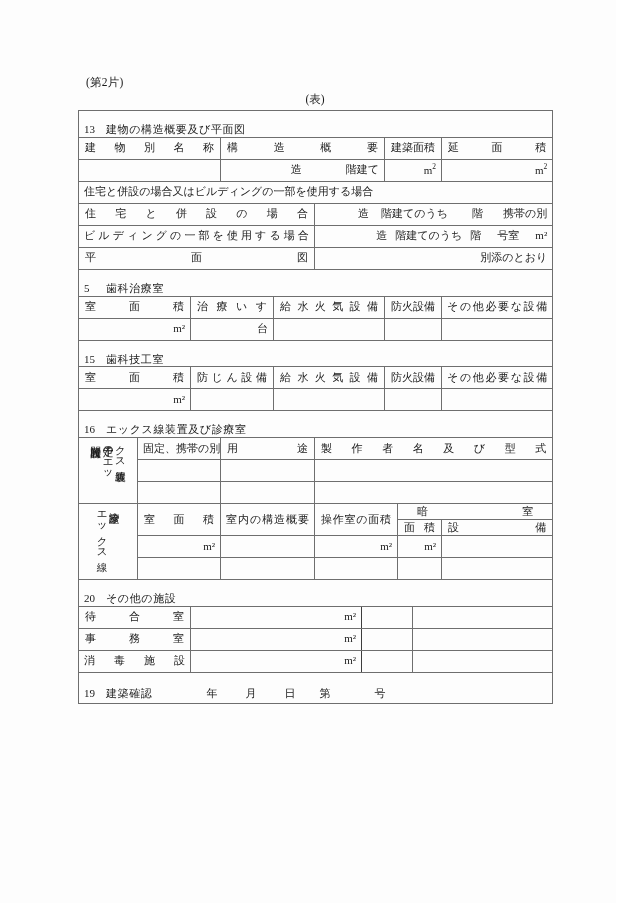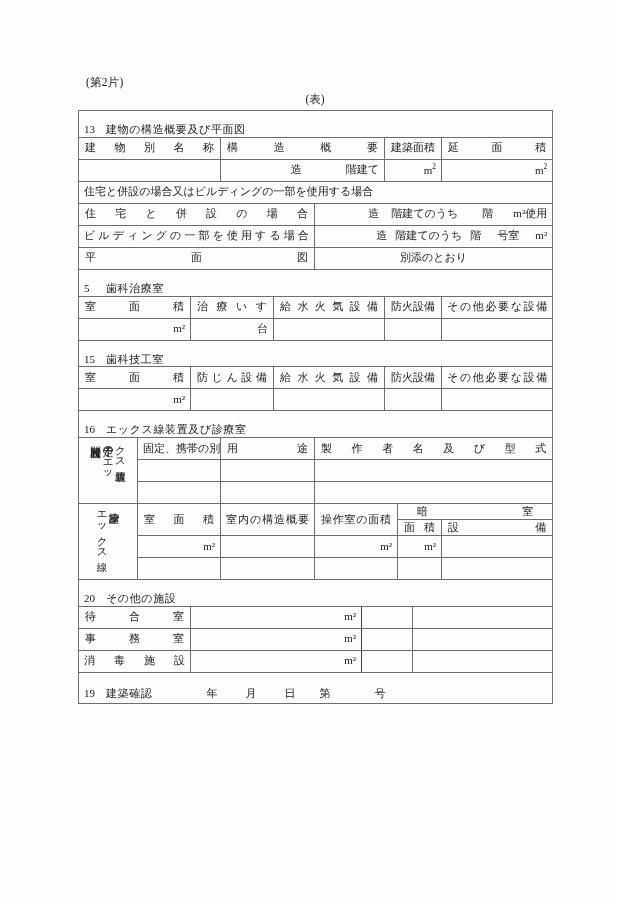--- a/index.html
+++ b/index.html
@@ -39,21 +39,21 @@
   
   .sp{
     display:flex;justify-content:space-between;
     width:100%;
     padding:0 1px;
     box-sizing:border-box;
   }
   .sp.tight{padding:0;}
   .ctr{text-align:center;}
   .rgt{text-align:right;}
-  .lft{text-align:center;}
+  .lft{text-align:right;}
 
   .blank{height:23px;}
   .blank2{height:26px;}
 
   .m2 sup{font-size:7.5px;vertical-align:super;}
 
   
   .vcell{
     padding:2px 1px;
     height:auto;
@@ -179,21 +179,21 @@
               <span>宅</span>
               <span>と</span>
               <span>併</span>
               <span>設</span>
               <span>の</span>
               <span>場</span>
               <span>合</span>
             </span>
       </td>
       <td colspan="9" class="rgt row-field">
-        <span>造</span><span class="inlinegap g12"></span><span>階建てのうち</span><span class="inlinegap g24"></span><span>階</span><span class="inlinegap g20"></span><span>m²使用</span>
+        <span>造</span><span class="inlinegap g12"></span><span>階建てのうち</span><span class="inlinegap g24"></span><span>階</span><span class="inlinegap g20"></span><span>携帯の別</span>
       </td>
     </tr>
     <tr>
       <td colspan="7">
         <span class="sp tight">
               <span>ビ</span>
               <span>ル</span>
               <span>デ</span>
               <span>ィ</span>
               <span>ン</span>

